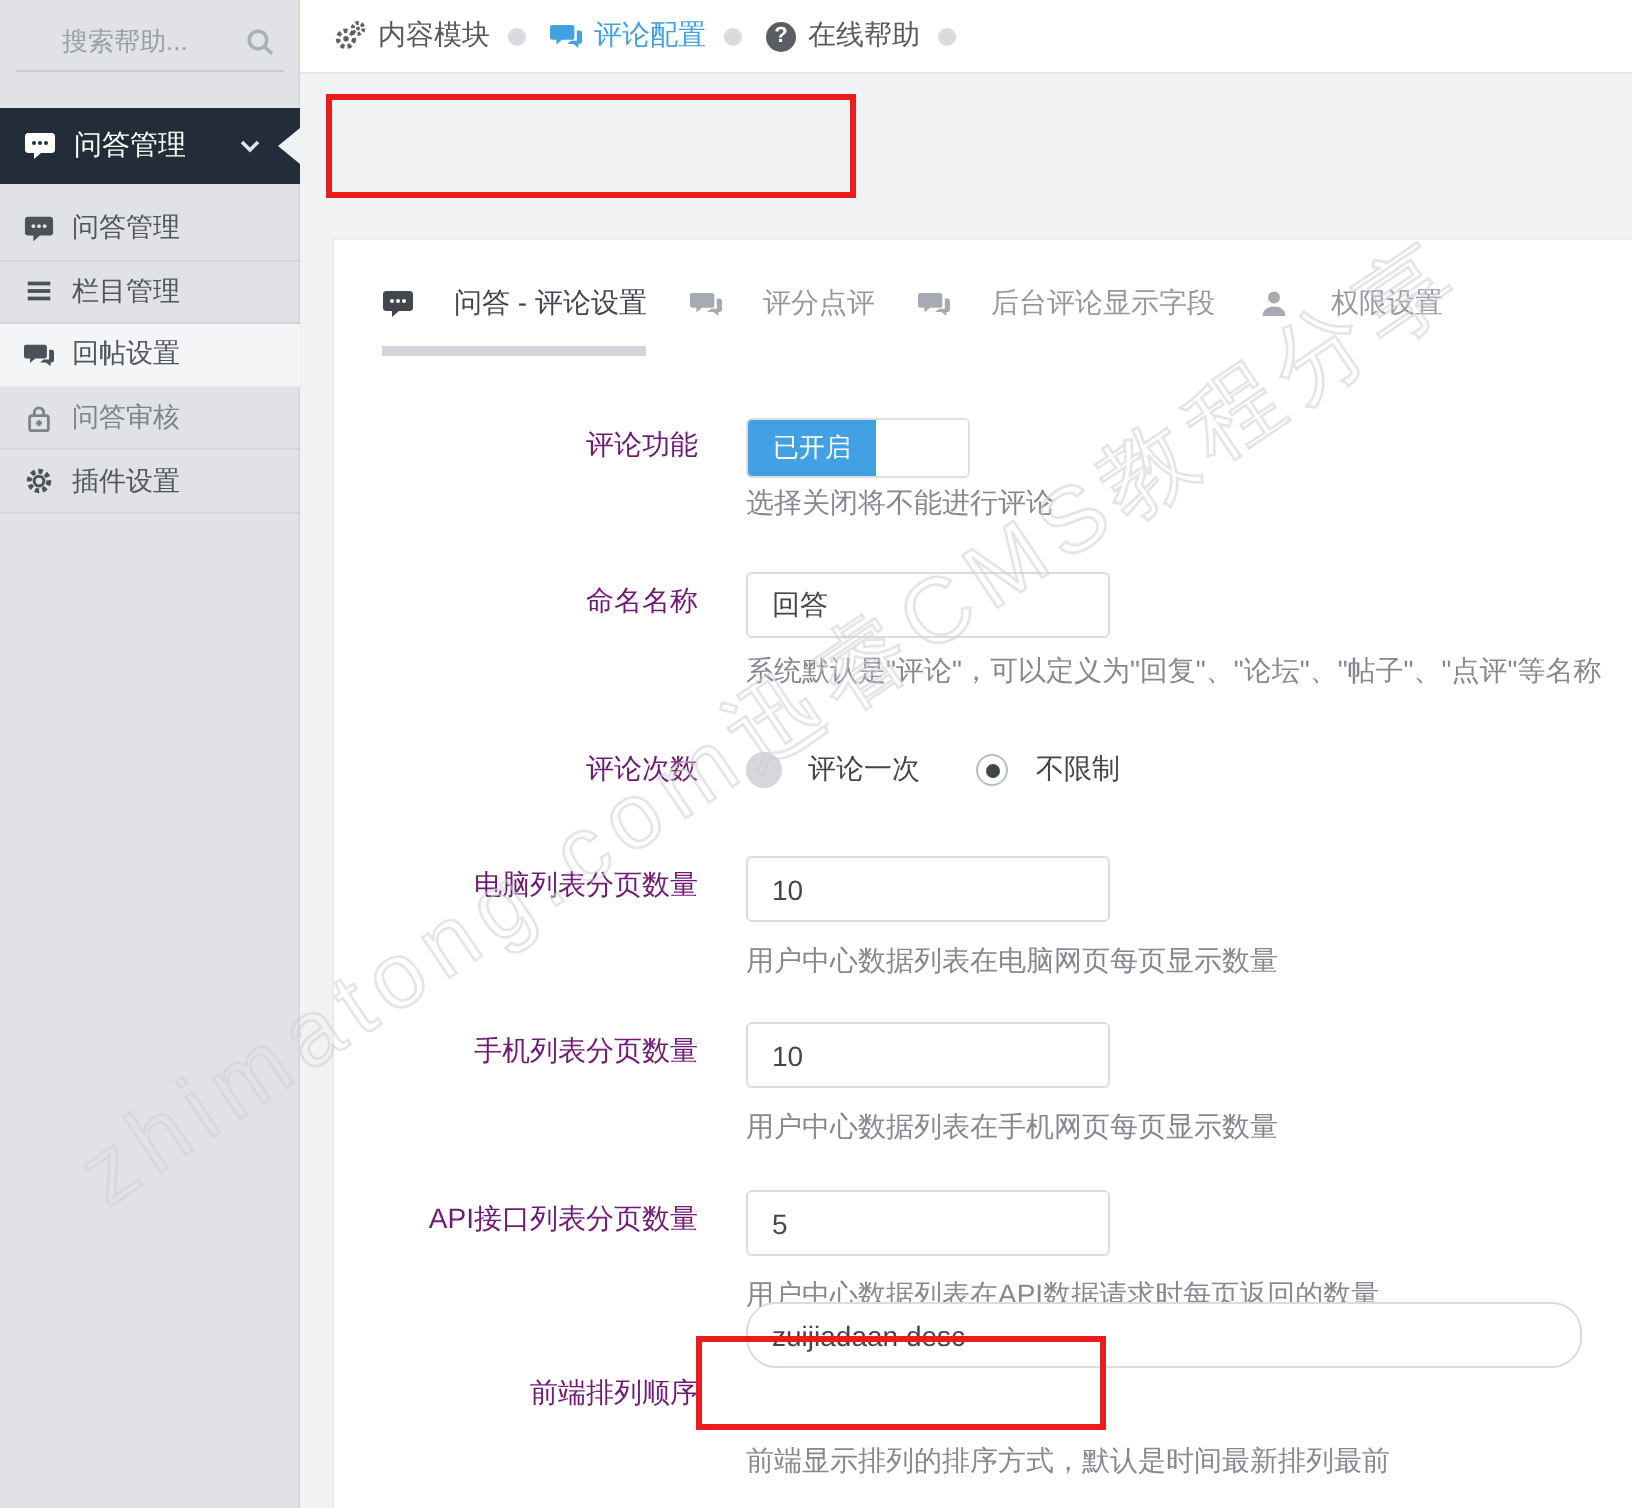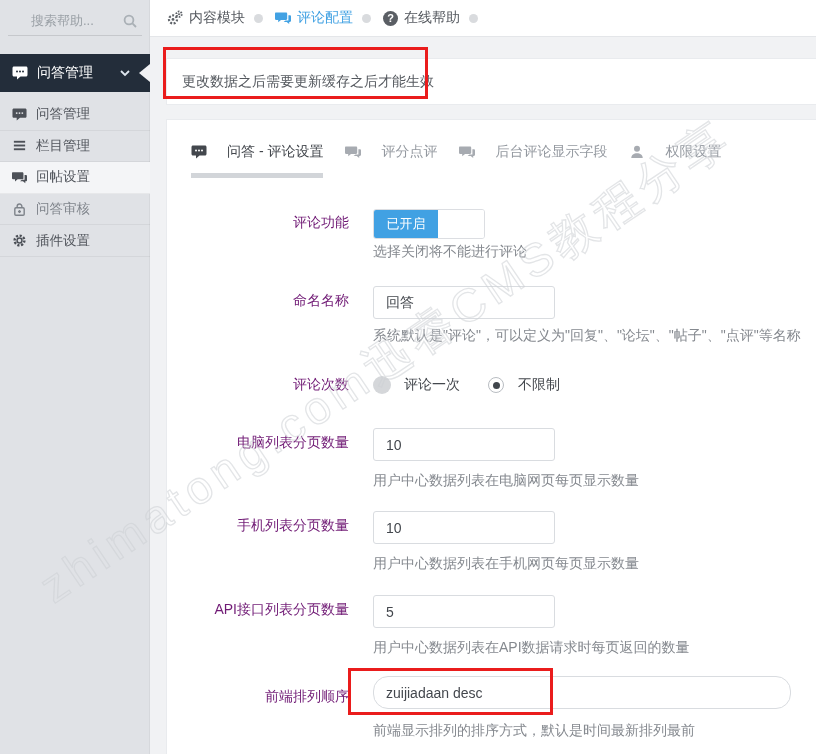--- a/index.html
+++ b/index.html
@@ -202,23 +202,20 @@
       <span class="nv-ic" style="width:15px;height:15px;border-radius:50%;background:#5a5e64;color:#fff;display:flex;align-items:center;justify-content:center;font-size:11px;font-weight:bold;">
           <span>?</span>
         </span>
       <span>在线帮助</span>
     </div>
     <span class="nav-dot"></span>
   </div>
 
   <div class="main-bg"></div>
 
-  <div class="alert-panel">
-    <span>更改数据之后需要更新缓存之后才能生效</span>
-  </div>
 
   <div class="main-panel">
 
     <div class="tabs">
       <div class="tab active">
         <span class="tb-ic">
           <svg viewBox="0 0 16 16" fill="currentColor">
             <path d="M2 1.5h12c.8 0 1.5.7 1.5 1.5v7c0 .8-.7 1.5-1.5 1.5H8.5L5 14.5v-3H2c-.8 0-1.5-.7-1.5-1.5V3c0-.8.7-1.5 1.5-1.5z"></path>
             <circle cx="5" cy="6.5" r="1" fill="#fff"></circle>
               <circle cx="8" cy="6.5" r="1" fill="#fff"></circle>
@@ -281,21 +278,21 @@
 
     <div class="flabel" style="top:389px">手机列表分页数量</div>
     <input class="tinput" style="top: 391px;" value="10">
     <div class="fhelp" style="top:435px">用户中心数据列表在手机网页每页显示数量</div>
 
     <div class="flabel" style="top:473px">API接口列表分页数量</div>
     <input class="tinput" style="top: 475px;" value="5">
     <div class="fhelp" style="top:519px">用户中心数据列表在API数据请求时每页返回的数量</div>
 
     <div class="flabel" style="top:560px">前端排列顺序</div>
-    <input class="tinput long" style="top: 556px; border-radius: 15px;" value="zuijiadaan desc">
+    <input class="tinput long" style="top: 531px; border-radius: 15px;" value="zuijiadaan desc">
     <div class="fhelp" style="top:602px">前端显示排列的排序方式，默认是时间最新排列最前</div>
   </div>
 
   <div class="watermark">zhimatong.com迅睿CMS教程分享</div>
 
   <div class="annot annot1"></div>
   <div class="annot annot2"></div>
 
 </div>
 

